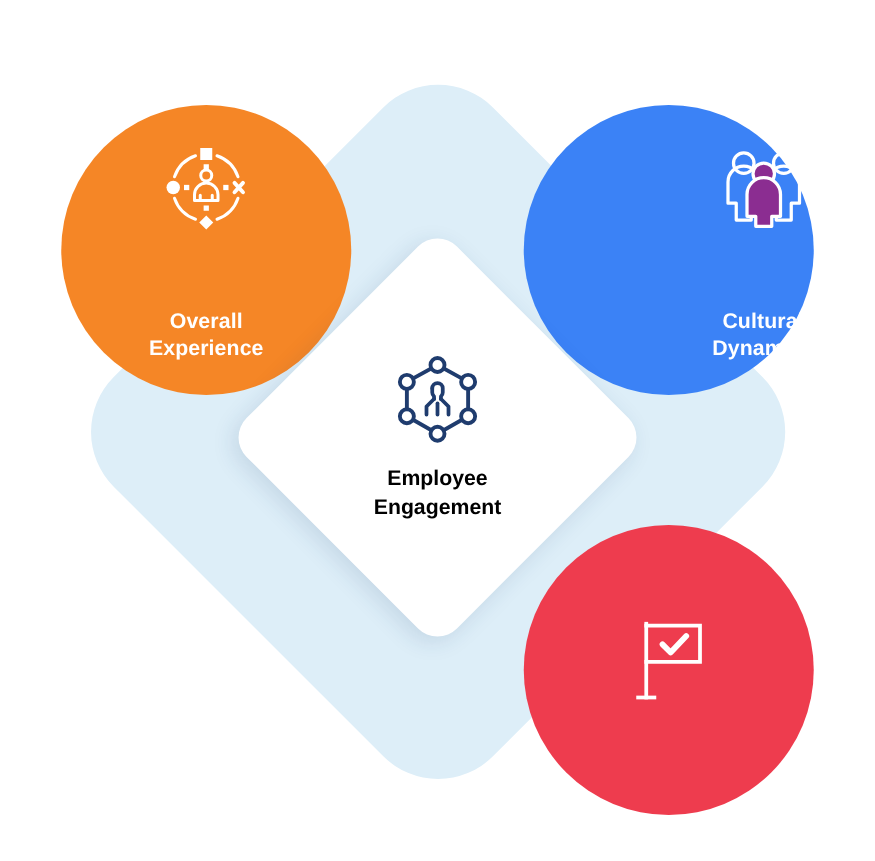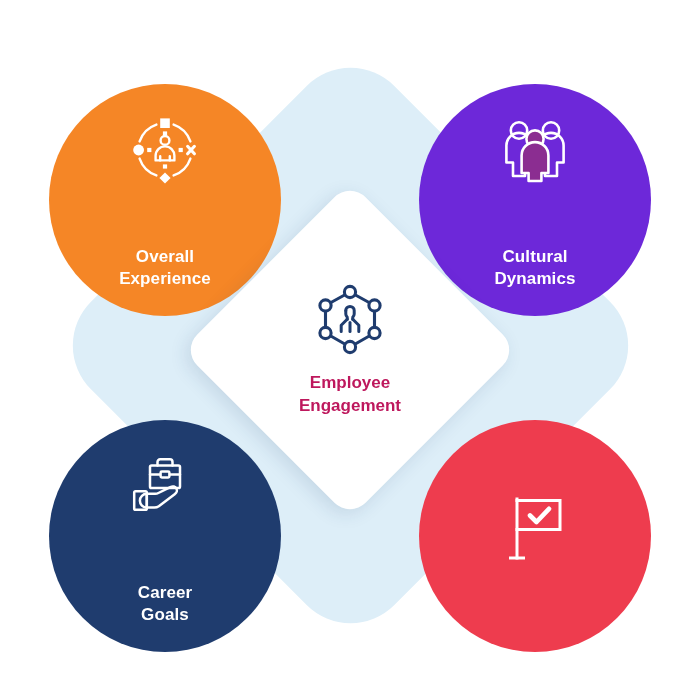--- a/index.html
+++ b/index.html
@@ -91,21 +91,21 @@
   }
   .center-inner .icon-wrap {
     width: 74px;
     height: 74px;
     display: flex;
     align-items: center;
     justify-content: center;
     margin-bottom: 14px;
   }
   .center-label {
-    color: #be185d;
+    color: #000000;
     font-size: 17px;
     font-weight: bold;
     line-height: 1.36;
     text-align: center;
     white-space: pre-line;
   }
 
   svg { display: block; overflow: visible; }
 </style>
 </head>
@@ -135,59 +135,38 @@
 
         <circle cx="36" cy="26.4" r="4.4"></circle>
         <path d="M26.6 46.4 v-4.6 a9.4 9.4 0 0 1 18.8 0 v4.6 Z"></path>
         <path d="M31.2 46.4 v-4.2 M40.8 46.4 v-4.2"></path>
       </svg>
     </div>
     <div class="petal-label">Overall
 Experience</div>
   </div>
 
-  <div class="petal" id="petal-cultural" style="background:#6d28d9;">
+  <div class="petal" id="petal-cultural" style="background:#3b82f6;align-items:flex-end;">
     <div class="icon-wrap">
       <svg width="70" height="64" viewBox="0 0 70 64" fill="none" stroke="#ffffff" stroke-width="2.6" stroke-linecap="round" stroke-linejoin="round">
 
         <circle cx="19" cy="12.5" r="8.2"></circle>
         <path d="M6.4 44.5 V27.5 a12.6 12.6 0 0 1 12.6-12.6 h0 a12.6 12.6 0 0 1 12.6 12.6 V44.5 h-6.6 V58 h-12 V44.5 Z"></path>
 
         <circle cx="51" cy="12.5" r="8.2"></circle>
         <path d="M63.6 44.5 V27.5 a12.6 12.6 0 0 0 -12.6 -12.6 h0 a12.6 12.6 0 0 0 -12.6 12.6 V44.5 h6.6 V58 h12 V44.5 Z"></path>
 
         <circle cx="35" cy="21" r="8.6" fill="#8b2d91"></circle>
         <path d="M21.6 55 V37.5 a13.4 13.4 0 0 1 13.4 -13.4 h0 a13.4 13.4 0 0 1 13.4 13.4 V55 h-7 V63 h-12.8 V55 Z" fill="#8b2d91"></path>
       </svg>
     </div>
     <div class="petal-label">Cultural
 Dynamics</div>
   </div>
 
-  <div class="petal" id="petal-career" style="background:#1f3c6e;">
-    <div class="icon-wrap">
-      <svg width="74" height="66" viewBox="0 0 74 66" fill="none" stroke="#ffffff" stroke-width="2.5" stroke-linecap="round" stroke-linejoin="round">
-
-        <path d="M29.5 12.5 v-3.6 a2.6 2.6 0 0 1 2.6 -2.6 h9.8 a2.6 2.6 0 0 1 2.6 2.6 v3.6"></path>
-
-        <rect x="22" y="12.5" width="30" height="22.5" rx="1.6"></rect>
-        <path d="M22 21.5 h9.6 M42.4 21.5 H52"></path>
-        <rect x="32.6" y="18.6" width="8.8" height="5.8" rx="1.2"></rect>
-
-        <path d="M18.8 40.8 h8.4 a7 7 0 0 0 3.2 -0.8 l12.4 -6.1 a4.2 4.2 0 0 1 5.6 1.6 a4.1 4.1 0 0 1 -1.4 5.4
-                 L30.8 53.3 a8 8 0 0 1 -4.4 1.3 H18.8 Z"></path>
-
-        <path d="M18.8 40.8 a4.4 4.4 0 0 0 0 13.8"></path>
-
-        <rect x="6.2" y="38.2" width="12.6" height="18.6" rx="1.4"></rect>
-      </svg>
-    </div>
-    <div class="petal-label">Career
-Goals</div>
-  </div>
 
   <div class="petal" id="petal-personal" style="background:#ee3c4e;">
     <div class="icon-wrap">
       <svg width="62" height="68" viewBox="0 0 62 68" fill="none" stroke="#ffffff" stroke-width="3" stroke-linecap="square" stroke-linejoin="miter">
 
         <path d="M13 3 V62"></path>
 
         <path d="M6.5 62 H19.5"></path>
 
         <path d="M13 4.5 H56 V33.5 H13"></path>

